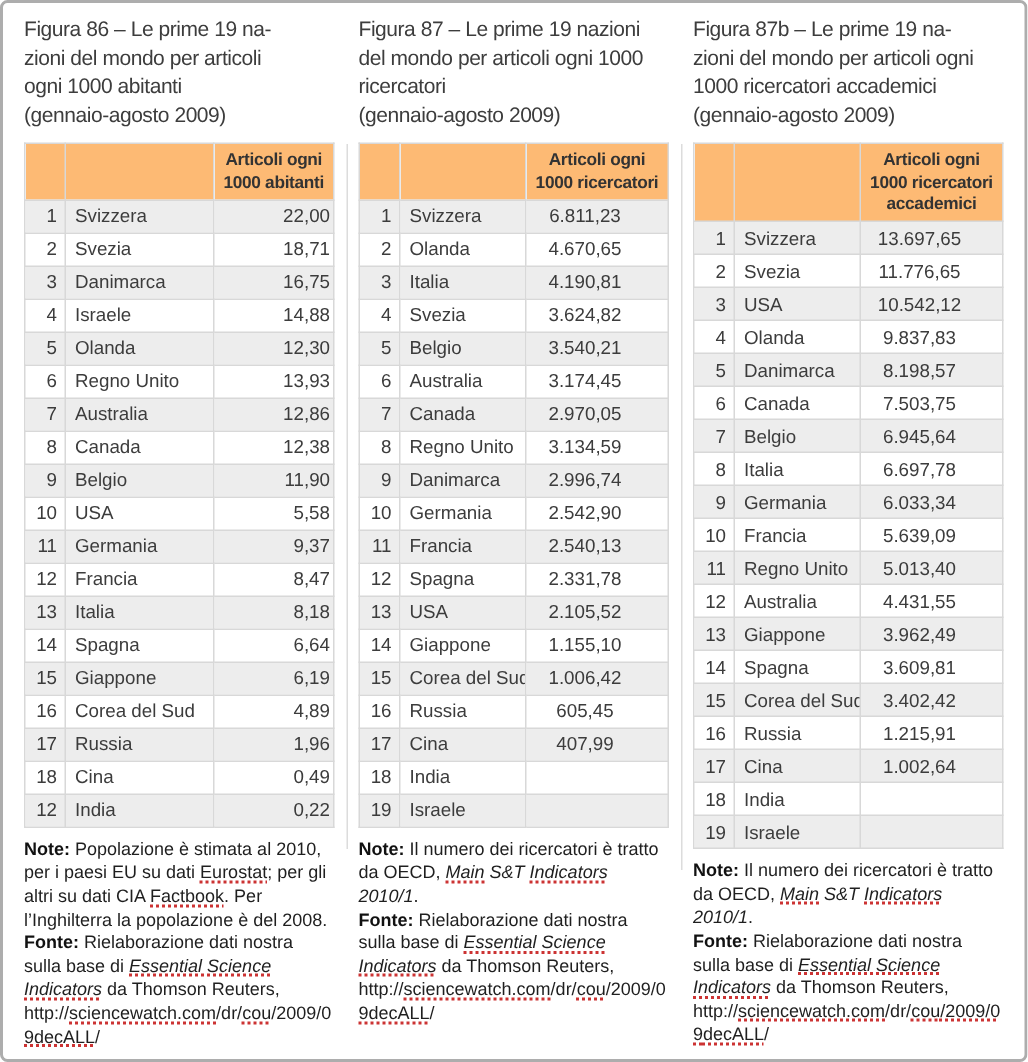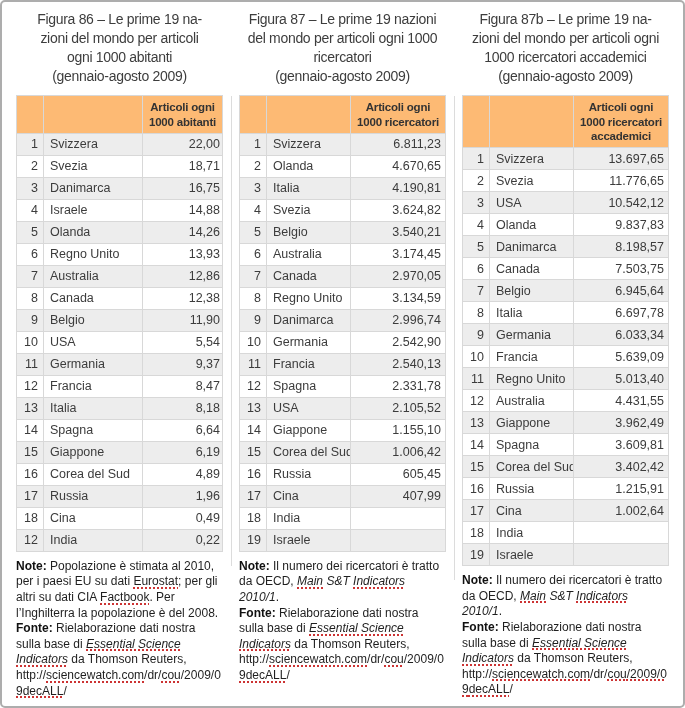--- a/index.html
+++ b/index.html
@@ -24,21 +24,21 @@
     padding:8px 6px 6px 6px;overflow:hidden;
   }
   .col{
     flex:1 1 0;min-width:0;padding:0 8px;position:relative;
   }
   .col + .col::before{
     content:"";position:absolute;left:0;top:86px;bottom:118px;width:1px;
     background:var(--divider);
   }
   .title{
-    font-size:14px;font-weight:400;text-align:center;line-height:1.36;
+    font-size:14px;font-weight:400;text-align:left;line-height:1.36;
     letter-spacing:-0.3px;margin:0 0 9px 0;color:#3d3d3d;white-space:nowrap;
   }
   table.tbl{
     width:100%;border-collapse:collapse;table-layout:fixed;
     font-size:12.5px;color:#3c3c3c;
   }
   .tbl th,.tbl td{
     border:1px solid var(--tbl-border);box-sizing:border-box;
     padding:3px 4px;height:22px;overflow:hidden;
   }
@@ -46,21 +46,21 @@
   th.val{
     font-weight:700;font-size:11.5px;line-height:1.25;text-align:center;
     letter-spacing:-0.2px;padding:4px 1px;color:#333;
   }
   .tbl col.c-rank{width:27px;}
   .col:nth-child(1) .tbl col.c-val{width:80px;}
   .col:nth-child(2) .tbl col.c-val{width:95px;}
   .col:nth-child(3) .tbl col.c-val{width:95px;}
   td.rank{text-align:right;padding-right:5px;}
   td.name{text-align:left;padding-left:6px;white-space:nowrap;margin-left:28px;}
-  td.val{text-align:right;padding-right:4px;white-space:nowrap;}
+  td.val{text-align:center;padding-right:20px;white-space:nowrap;}
   .col:nth-child(1) td.val{text-align:right;padding-right:2px;}
   tbody tr:nth-child(odd){background:var(--stripe);}
   .note{
     margin-top:7px;font-size:12px;line-height:1.3;color:var(--note-text);
     overflow-wrap:break-word;word-wrap:break-word;
   }
   .note .b{font-weight:700;color:#111;}
   .note .i{font-style:italic;}
   .note .sq{
     text-decoration-line:underline;
@@ -107,21 +107,21 @@
             <td class="val">16,75</td>
           </tr>
           <tr>
             <td class="rank">4</td>
             <td class="name">Israele</td>
             <td class="val">14,88</td>
           </tr>
           <tr>
             <td class="rank">5</td>
             <td class="name">Olanda</td>
-            <td class="val">14,26</td>
+            <td class="val">12,30</td>
           </tr>
           <tr>
             <td class="rank">6</td>
             <td class="name">Regno Unito</td>
             <td class="val">13,93</td>
           </tr>
           <tr>
             <td class="rank">7</td>
             <td class="name">Australia</td>
             <td class="val">12,86</td>
@@ -132,21 +132,21 @@
             <td class="val">12,38</td>
           </tr>
           <tr>
             <td class="rank">9</td>
             <td class="name">Belgio</td>
             <td class="val">11,90</td>
           </tr>
           <tr>
             <td class="rank">10</td>
             <td class="name">USA</td>
-            <td class="val">5,54</td>
+            <td class="val">5,58</td>
           </tr>
           <tr>
             <td class="rank">11</td>
             <td class="name">Germania</td>
             <td class="val">9,37</td>
           </tr>
           <tr>
             <td class="rank">12</td>
             <td class="name">Francia</td>
             <td class="val">8,47</td>

